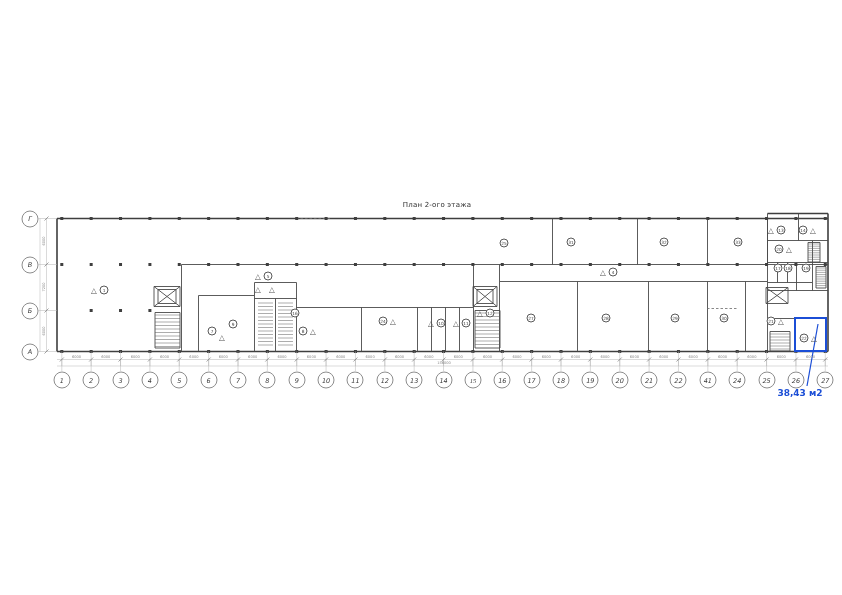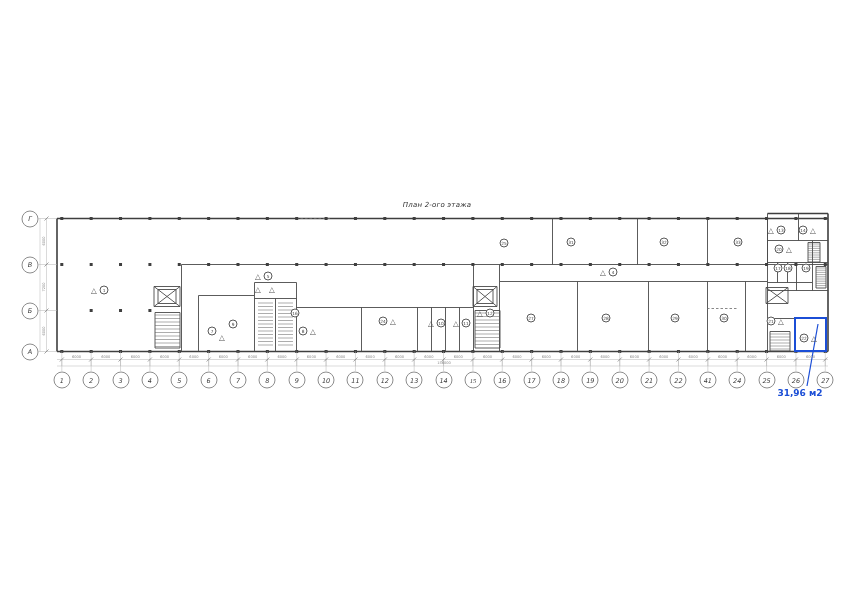--- a/index.html
+++ b/index.html
@@ -1,20 +1,20 @@
 <!DOCTYPE html>
 <html><head>
 <meta charset="utf-8">
 <style>
   html,body{margin:0;padding:0;background:#fff;}
   #canvas{position:relative;width:842px;height:595px;background:#ffffff;overflow:hidden;
           font-family:"DejaVu Sans",sans-serif;}
   #linework{position:absolute;left:0;top:0;}
   .abs{position:absolute;transform:translate(-50%,-50%);white-space:nowrap;}
-  .title{font-size:7px;font-style:italic;color:#2e2e2e;letter-spacing:.2px;text-align:right;}
+  .title{font-size:7px;color:#2e2e2e;letter-spacing:.2px;text-align:right;}
   .axis-bubble{width:17px;height:17px;box-sizing:border-box;border:0.8px solid #8d8d8d;
       border-radius:50%;background:#fff;color:#3a3a3a;font-size:6.5px;font-style:italic;
       display:flex;align-items:center;justify-content:center;}
   .room-bubble{width:9px;height:9px;box-sizing:border-box;border:0.6px solid #5a5a5a;
       border-radius:50%;background:#fff;color:#444;font-size:4.3px;
       display:flex;align-items:center;justify-content:center;}
   .tri{font-size:7.5px;color:#4c4c4c;line-height:7px;}
   .dim{font-size:3.6px;color:#8a8a8a;}
   .dim.vert{transform:translate(-50%,-50%) rotate(-90deg);}
   .area-label{font-size:9px;font-weight:bold;color:#1b4ed6;}
@@ -62,21 +62,21 @@
     <path id="guides-path" fill="none" stroke="#b5b5b5" stroke-width="0.5" d="M57 359.5 H828 M57 366 H828 M46.5 218.5 V351.5 M40 218.5 V351.5M61.8 351.5 V371 M61.8 359.5 V366M91.16499999999999 351.5 V371 M91.16499999999999 359.5 V366M120.53 351.5 V371 M120.53 359.5 V366M149.89499999999998 351.5 V371 M149.89499999999998 359.5 V366M179.26 351.5 V371 M179.26 359.5 V366M208.625 351.5 V371 M208.625 359.5 V366M237.99 351.5 V371 M237.99 359.5 V366M267.35499999999996 351.5 V371 M267.35499999999996 359.5 V366M296.71999999999997 351.5 V371 M296.71999999999997 359.5 V366M326.085 351.5 V371 M326.085 359.5 V366M355.45 351.5 V371 M355.45 359.5 V366M384.815 351.5 V371 M384.815 359.5 V366M414.18 351.5 V371 M414.18 359.5 V366M443.545 351.5 V371 M443.545 359.5 V366M472.90999999999997 351.5 V371 M472.90999999999997 359.5 V366M502.275 351.5 V371 M502.275 359.5 V366M531.64 351.5 V371 M531.64 359.5 V366M561.005 351.5 V371 M561.005 359.5 V366M590.3699999999999 351.5 V371 M590.3699999999999 359.5 V366M619.7349999999999 351.5 V371 M619.7349999999999 359.5 V366M649.0999999999999 351.5 V371 M649.0999999999999 359.5 V366M678.4649999999999 351.5 V371 M678.4649999999999 359.5 V366M707.8299999999999 351.5 V371 M707.8299999999999 359.5 V366M737.1949999999999 351.5 V371 M737.1949999999999 359.5 V366M766.56 351.5 V371 M766.56 359.5 V366M795.925 351.5 V371 M795.925 359.5 V366M825.29 351.5 V371 M825.29 359.5 V366M38.5 218.5 H57M38.5 264.5 H57M38.5 310.5 H57M38.5 351.5 H57"></path>
     <path id="ticks-path" fill="none" stroke="#787878" stroke-width="0.7" d="M59.8 361.5 L63.8 357.5M89.16499999999999 361.5 L93.16499999999999 357.5M118.53 361.5 L122.53 357.5M147.89499999999998 361.5 L151.89499999999998 357.5M177.26 361.5 L181.26 357.5M206.625 361.5 L210.625 357.5M235.99 361.5 L239.99 357.5M265.35499999999996 361.5 L269.35499999999996 357.5M294.71999999999997 361.5 L298.71999999999997 357.5M324.085 361.5 L328.085 357.5M353.45 361.5 L357.45 357.5M382.815 361.5 L386.815 357.5M412.18 361.5 L416.18 357.5M441.545 361.5 L445.545 357.5M470.90999999999997 361.5 L474.90999999999997 357.5M500.275 361.5 L504.275 357.5M529.64 361.5 L533.64 357.5M559.005 361.5 L563.005 357.5M588.3699999999999 361.5 L592.3699999999999 357.5M617.7349999999999 361.5 L621.7349999999999 357.5M647.0999999999999 361.5 L651.0999999999999 357.5M676.4649999999999 361.5 L680.4649999999999 357.5M705.8299999999999 361.5 L709.8299999999999 357.5M735.1949999999999 361.5 L739.1949999999999 357.5M764.56 361.5 L768.56 357.5M793.925 361.5 L797.925 357.5M823.29 361.5 L827.29 357.5M44.5 220.5 L48.5 216.5M44.5 266.5 L48.5 262.5M44.5 312.5 L48.5 308.5M44.5 353.5 L48.5 349.5"></path>
 
     <path fill="none" stroke="#1b4ed6" stroke-width="1.2" d="M818 324 L807 386"></path>
   </svg>
 
   <div class="abs title" style="left:437px;top:205px;">План 2-ого этажа</div>
 
   <div class="sel-room"></div>
 
-  <div class="abs area-label" style="left:800px;top:393px;">31,96 м2</div>
+  <div class="abs area-label" style="left:800px;top:393px;">38,43 м2</div>
 
   <div id="overlay">
       <div class="abs axis-bubble" style="left: 61.8px; top: 380px;">1</div>
       <div class="abs axis-bubble" style="left: 91.165px; top: 380px;">2</div>
       <div class="abs axis-bubble" style="left: 120.53px; top: 380px;">3</div>
       <div class="abs axis-bubble" style="left: 149.895px; top: 380px;">4</div>
       <div class="abs axis-bubble" style="left: 179.26px; top: 380px;">5</div>
       <div class="abs axis-bubble" style="left: 208.625px; top: 380px;">6</div>
       <div class="abs axis-bubble" style="left: 237.99px; top: 380px;">7</div>
       <div class="abs axis-bubble" style="left: 267.355px; top: 380px;">8</div>

